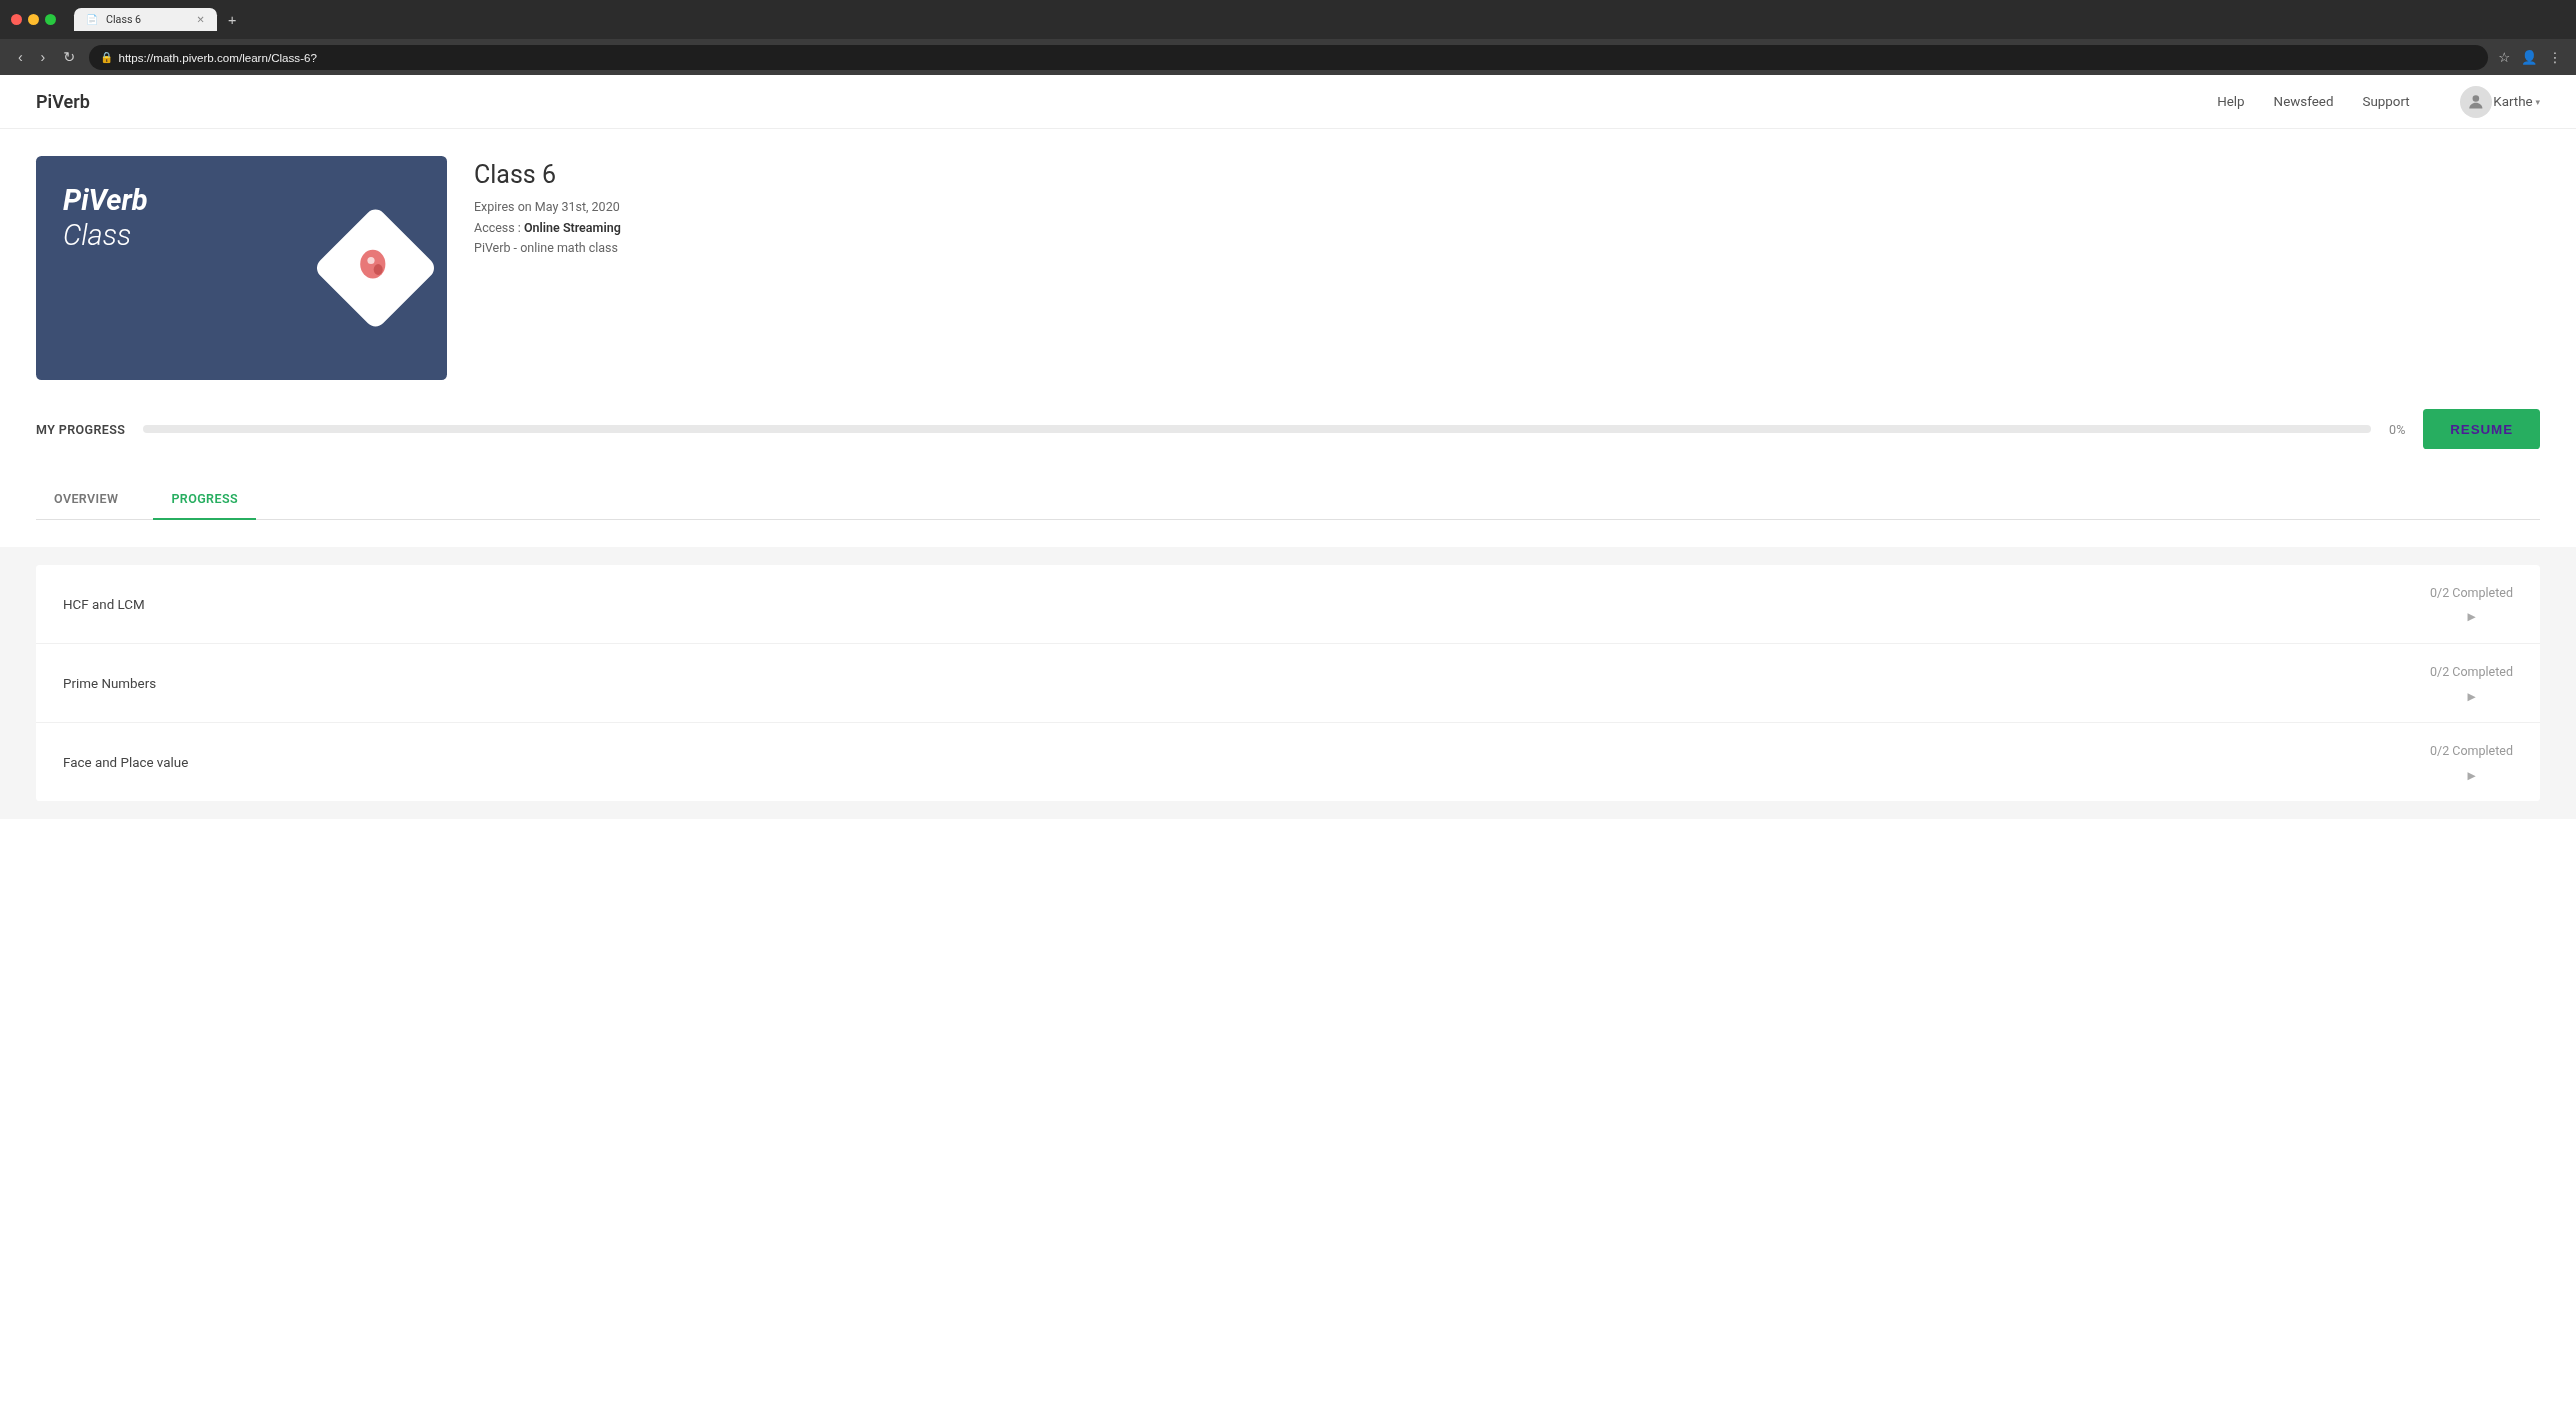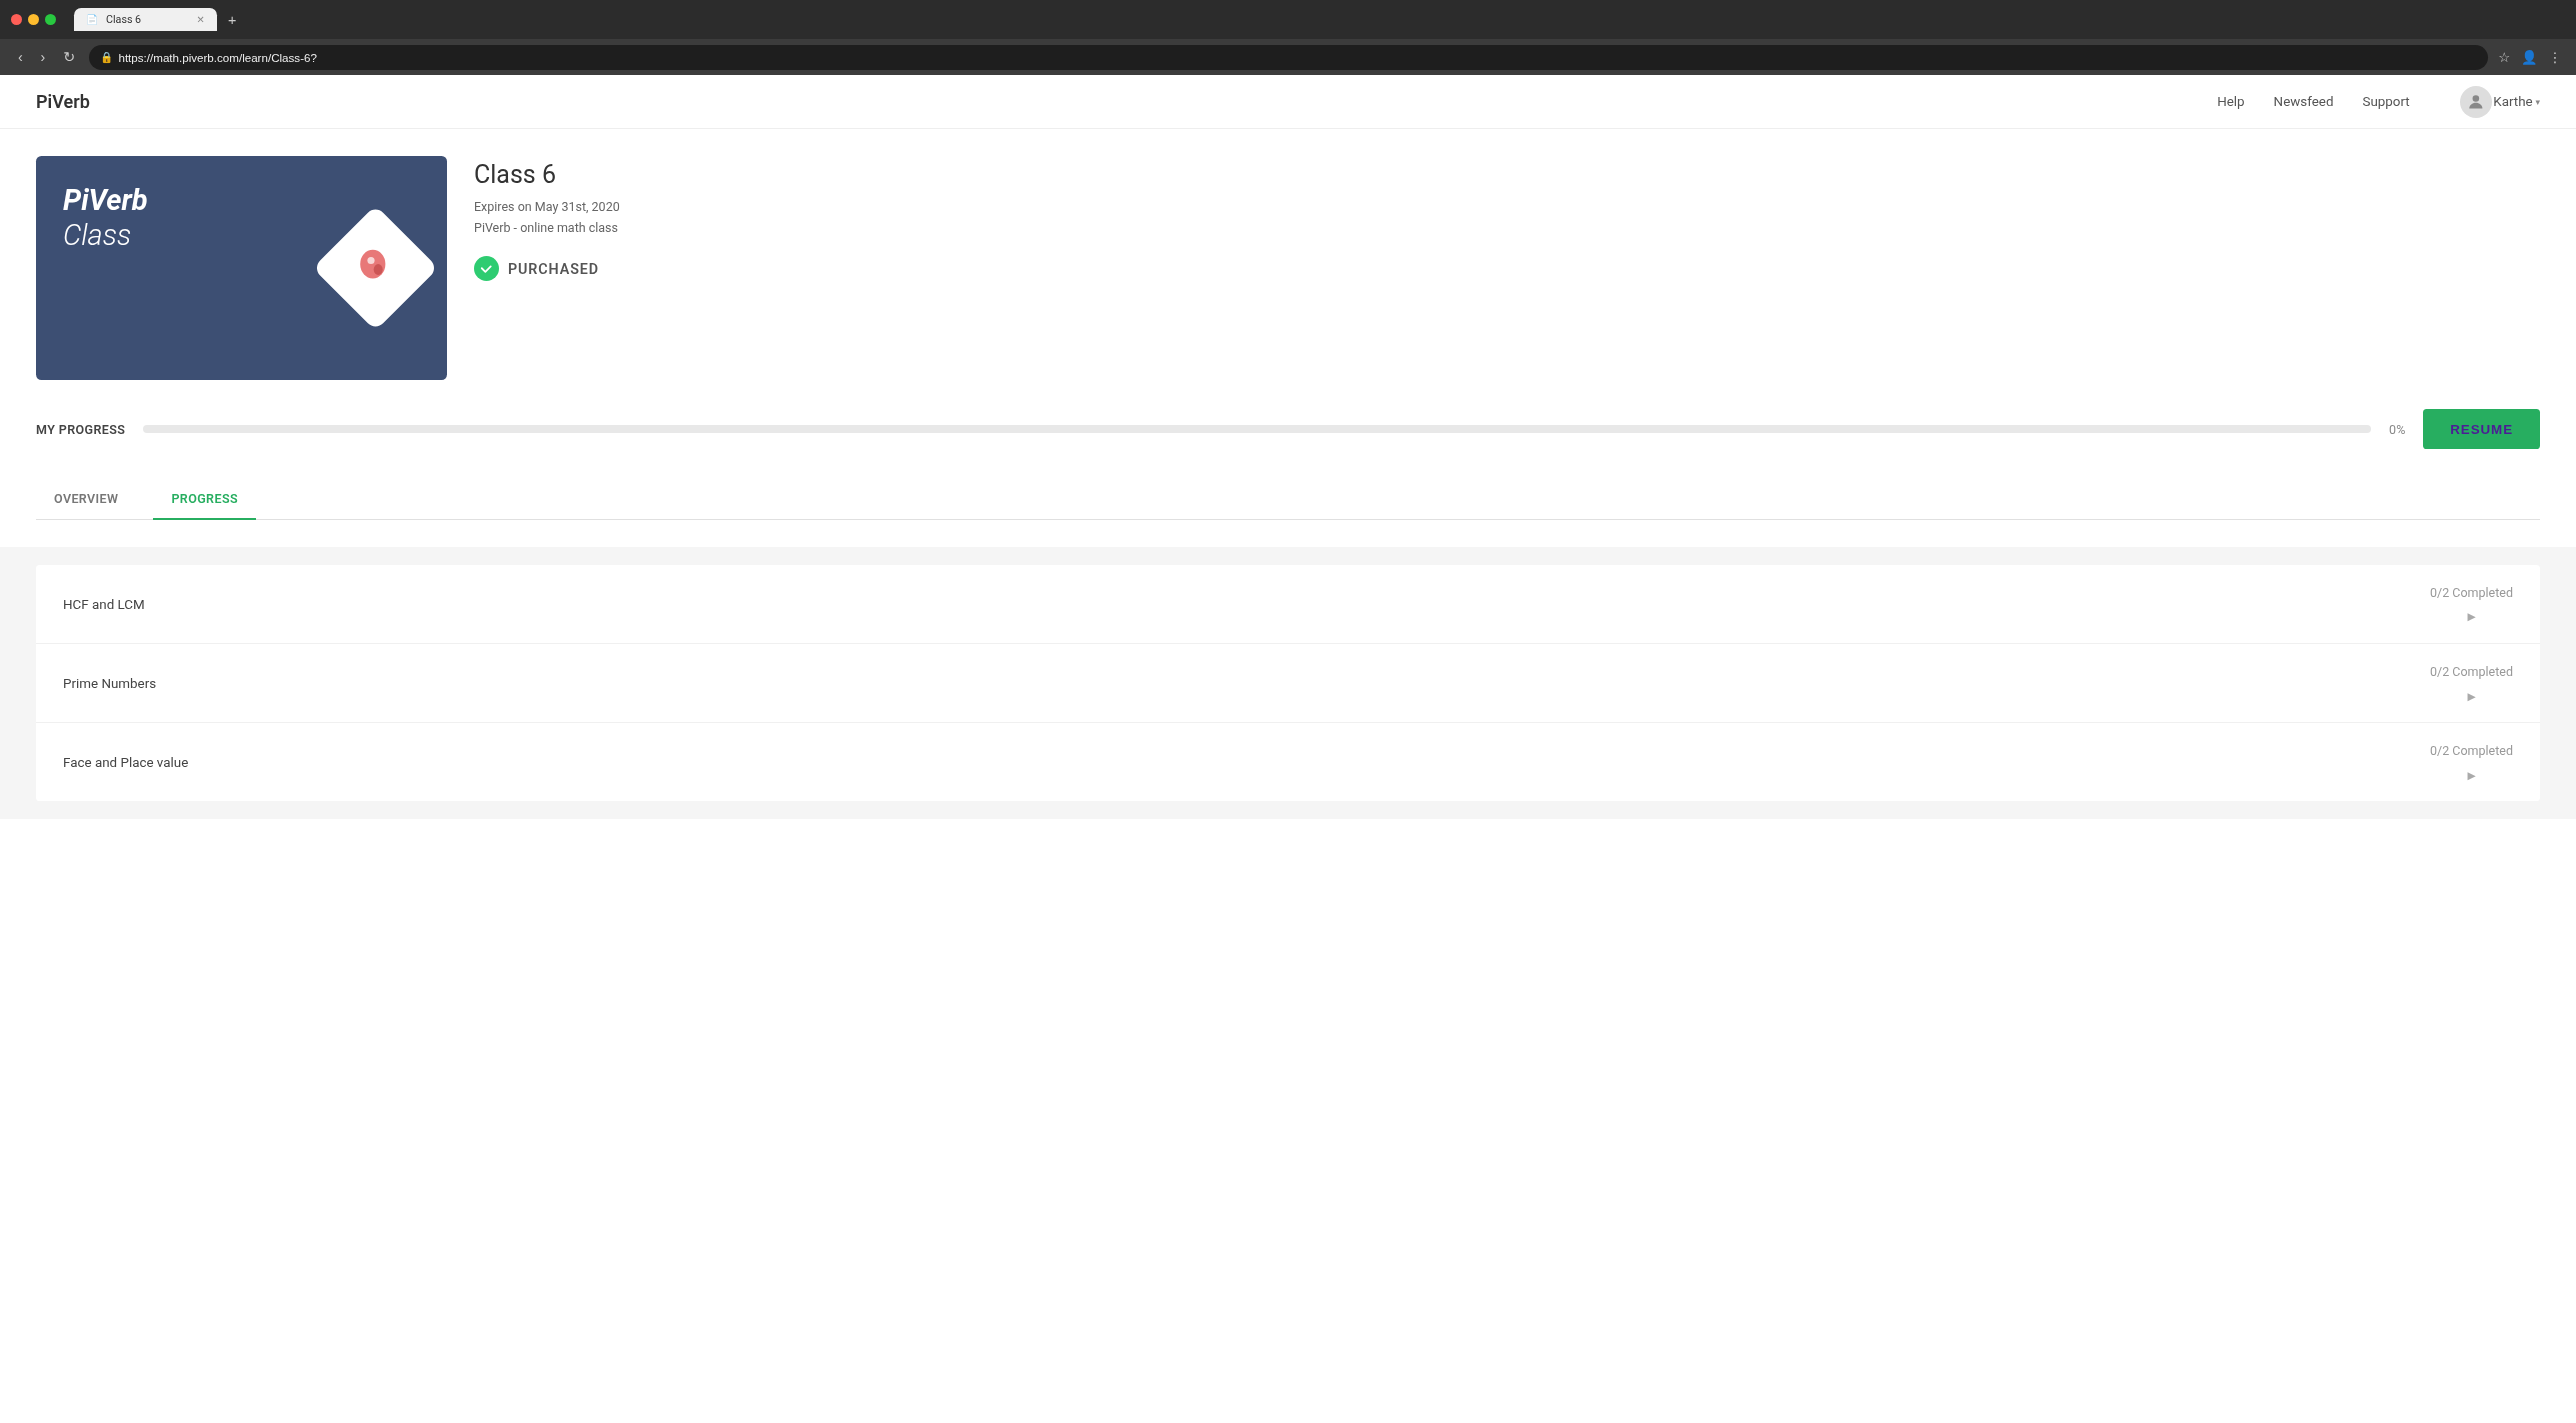--- a/index.html
+++ b/index.html
@@ -429,30 +429,25 @@
           </div>
         </div>
       </div>
     </div>
 
     <div class="course-info">
       <h1 class="course-title">Class 6</h1>
       <p class="course-meta">
         <span>Expires on</span>&nbsp;<span>May 31st, 2020</span>
       </p>
+      <p class="course-meta">
+        <span>Access : </span><strong>Online Streaming</strong>
+      </p>
       <p class="course-desc">PiVerb - online math class</p>
 
-      <div class="purchased-badge">
-        <div class="check-circle">
-          <svg width="12.5" height="12.5" viewBox="0 0 14 14" fill="none">
-            <path d="M2 7l4 4 6-6" stroke="white" stroke-width="2" stroke-linecap="round" stroke-linejoin="round"></path>
-          </svg>
-        </div>
-        <span class="purchased-text">PURCHASED</span>
-      </div>
     </div>
   </div>
 
   <div class="progress-section">
     <span class="progress-label">MY PROGRESS</span>
     <div class="progress-bar-wrapper">
       <div class="progress-bar-fill" style="width: 0%"></div>
     </div>
     <span class="progress-pct">0%</span>
     <button class="resume-btn">RESUME</button>

